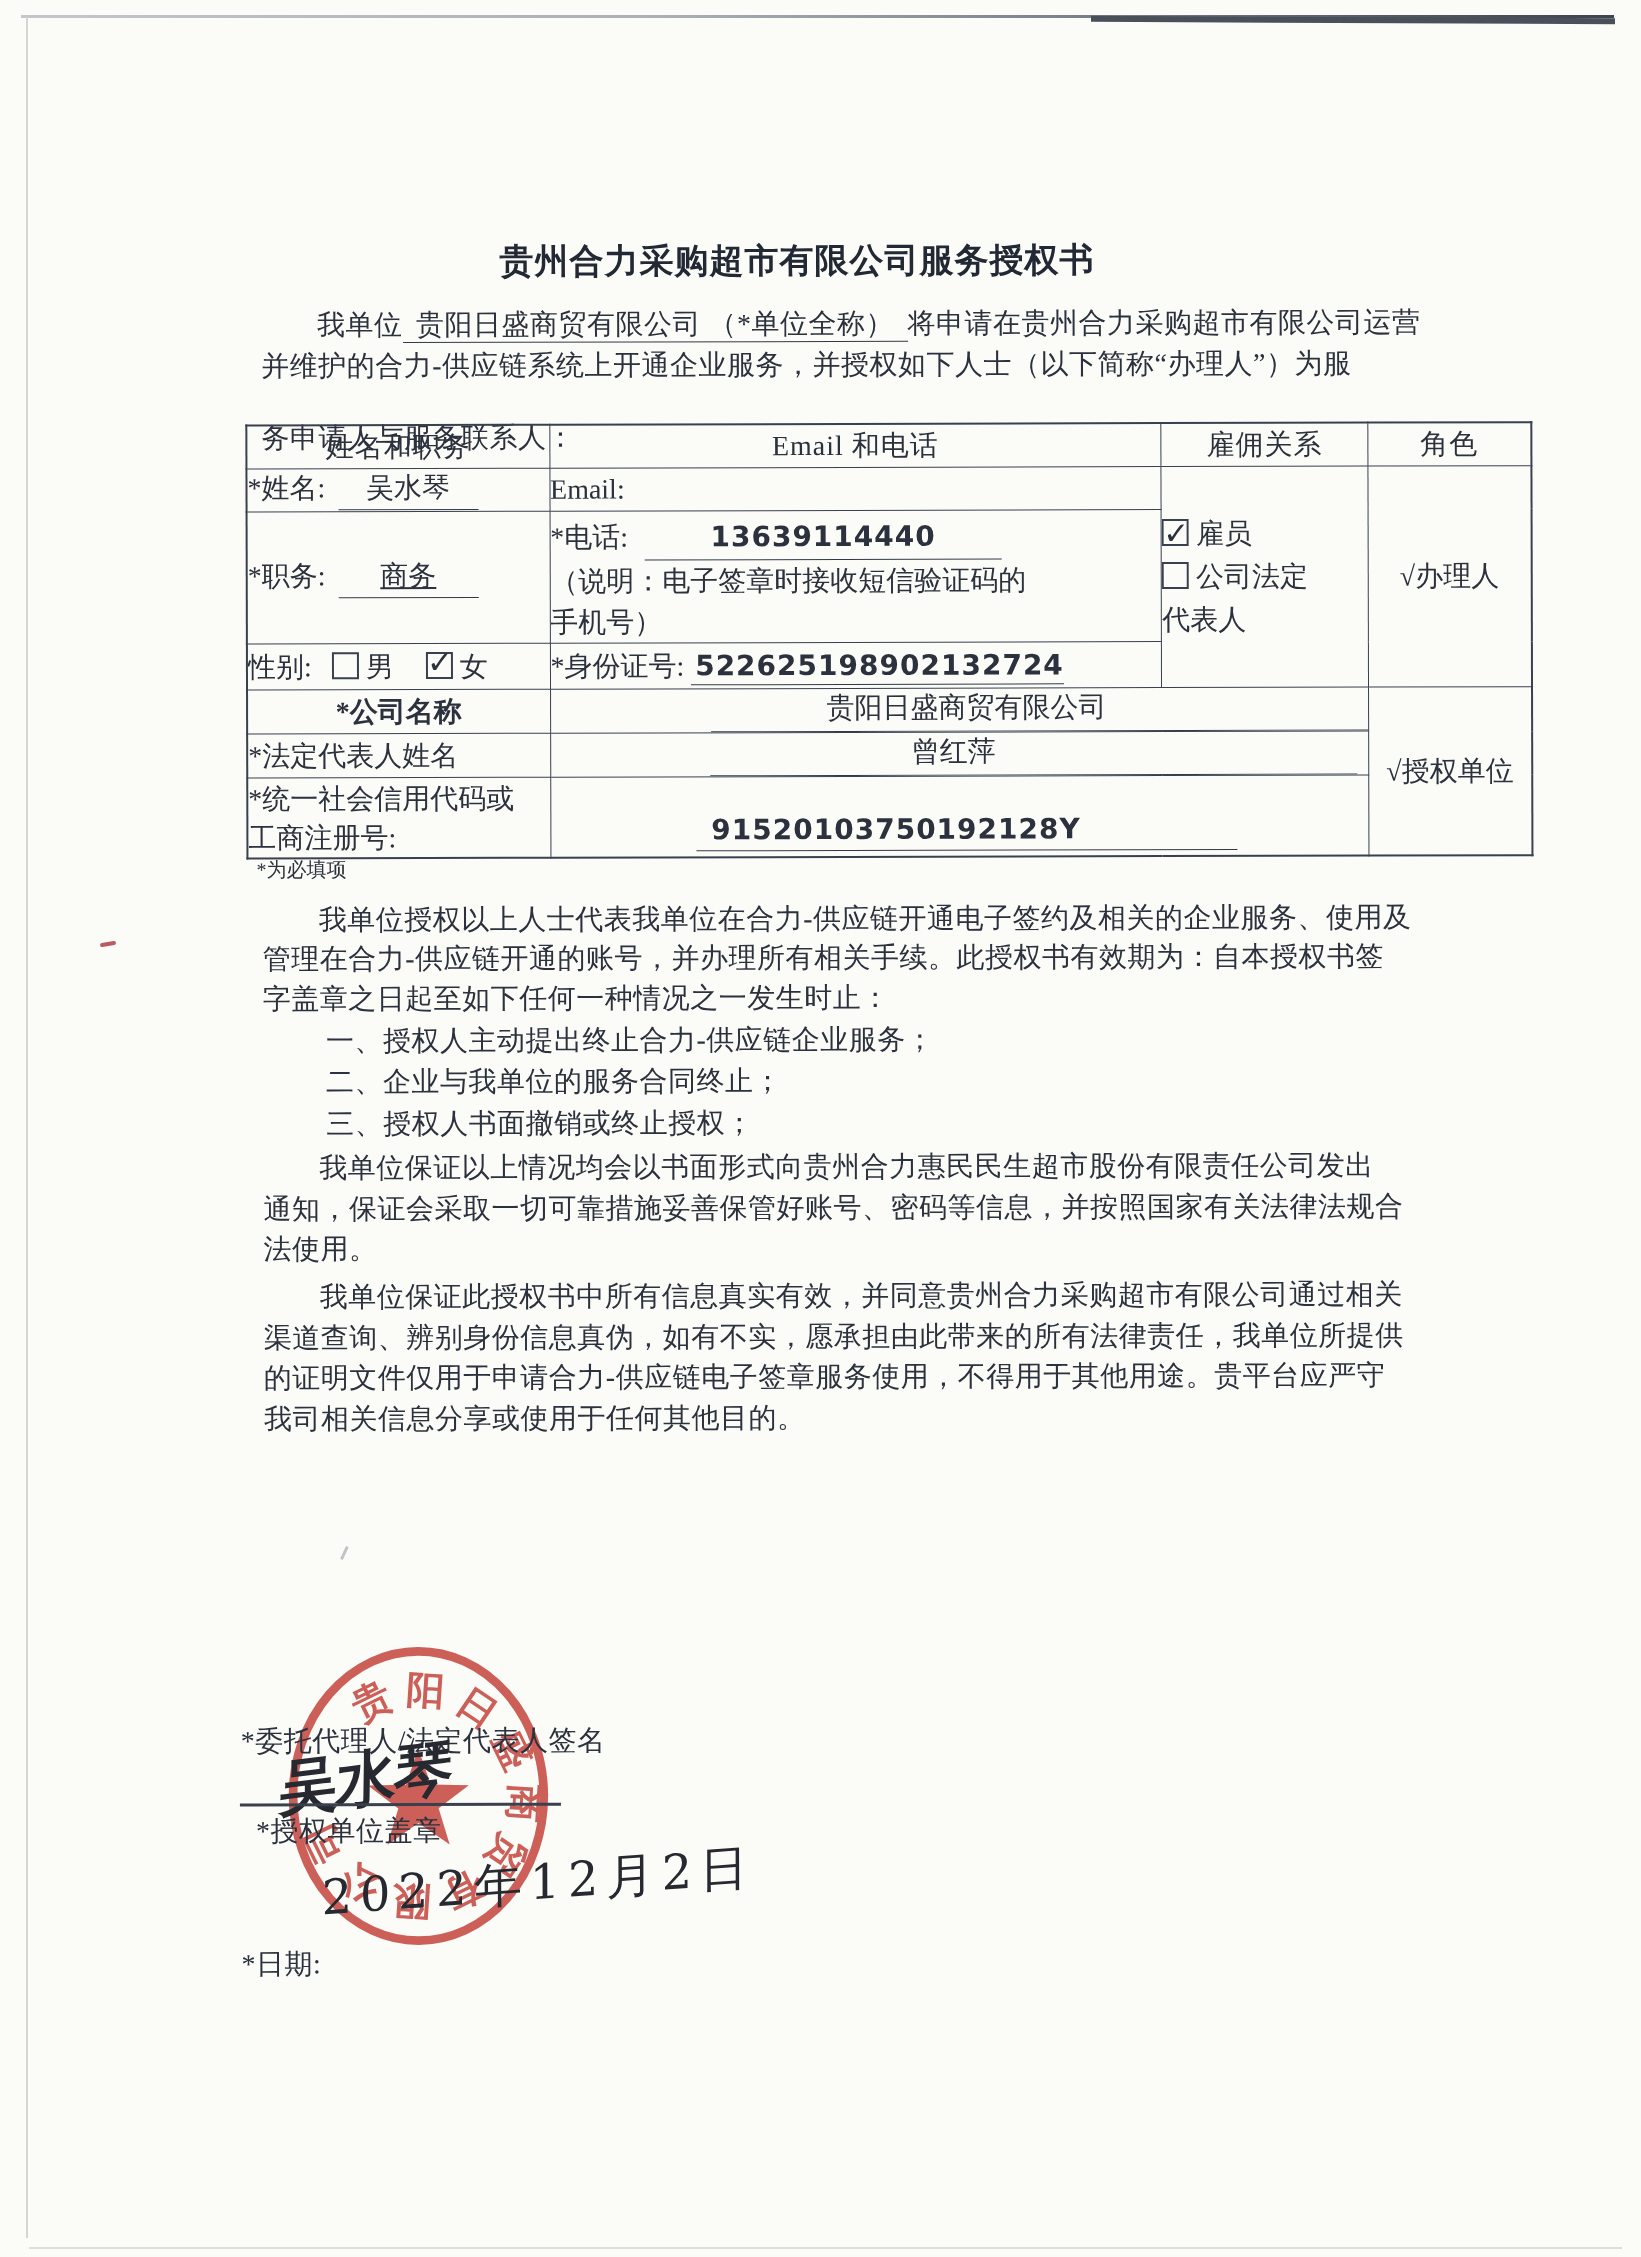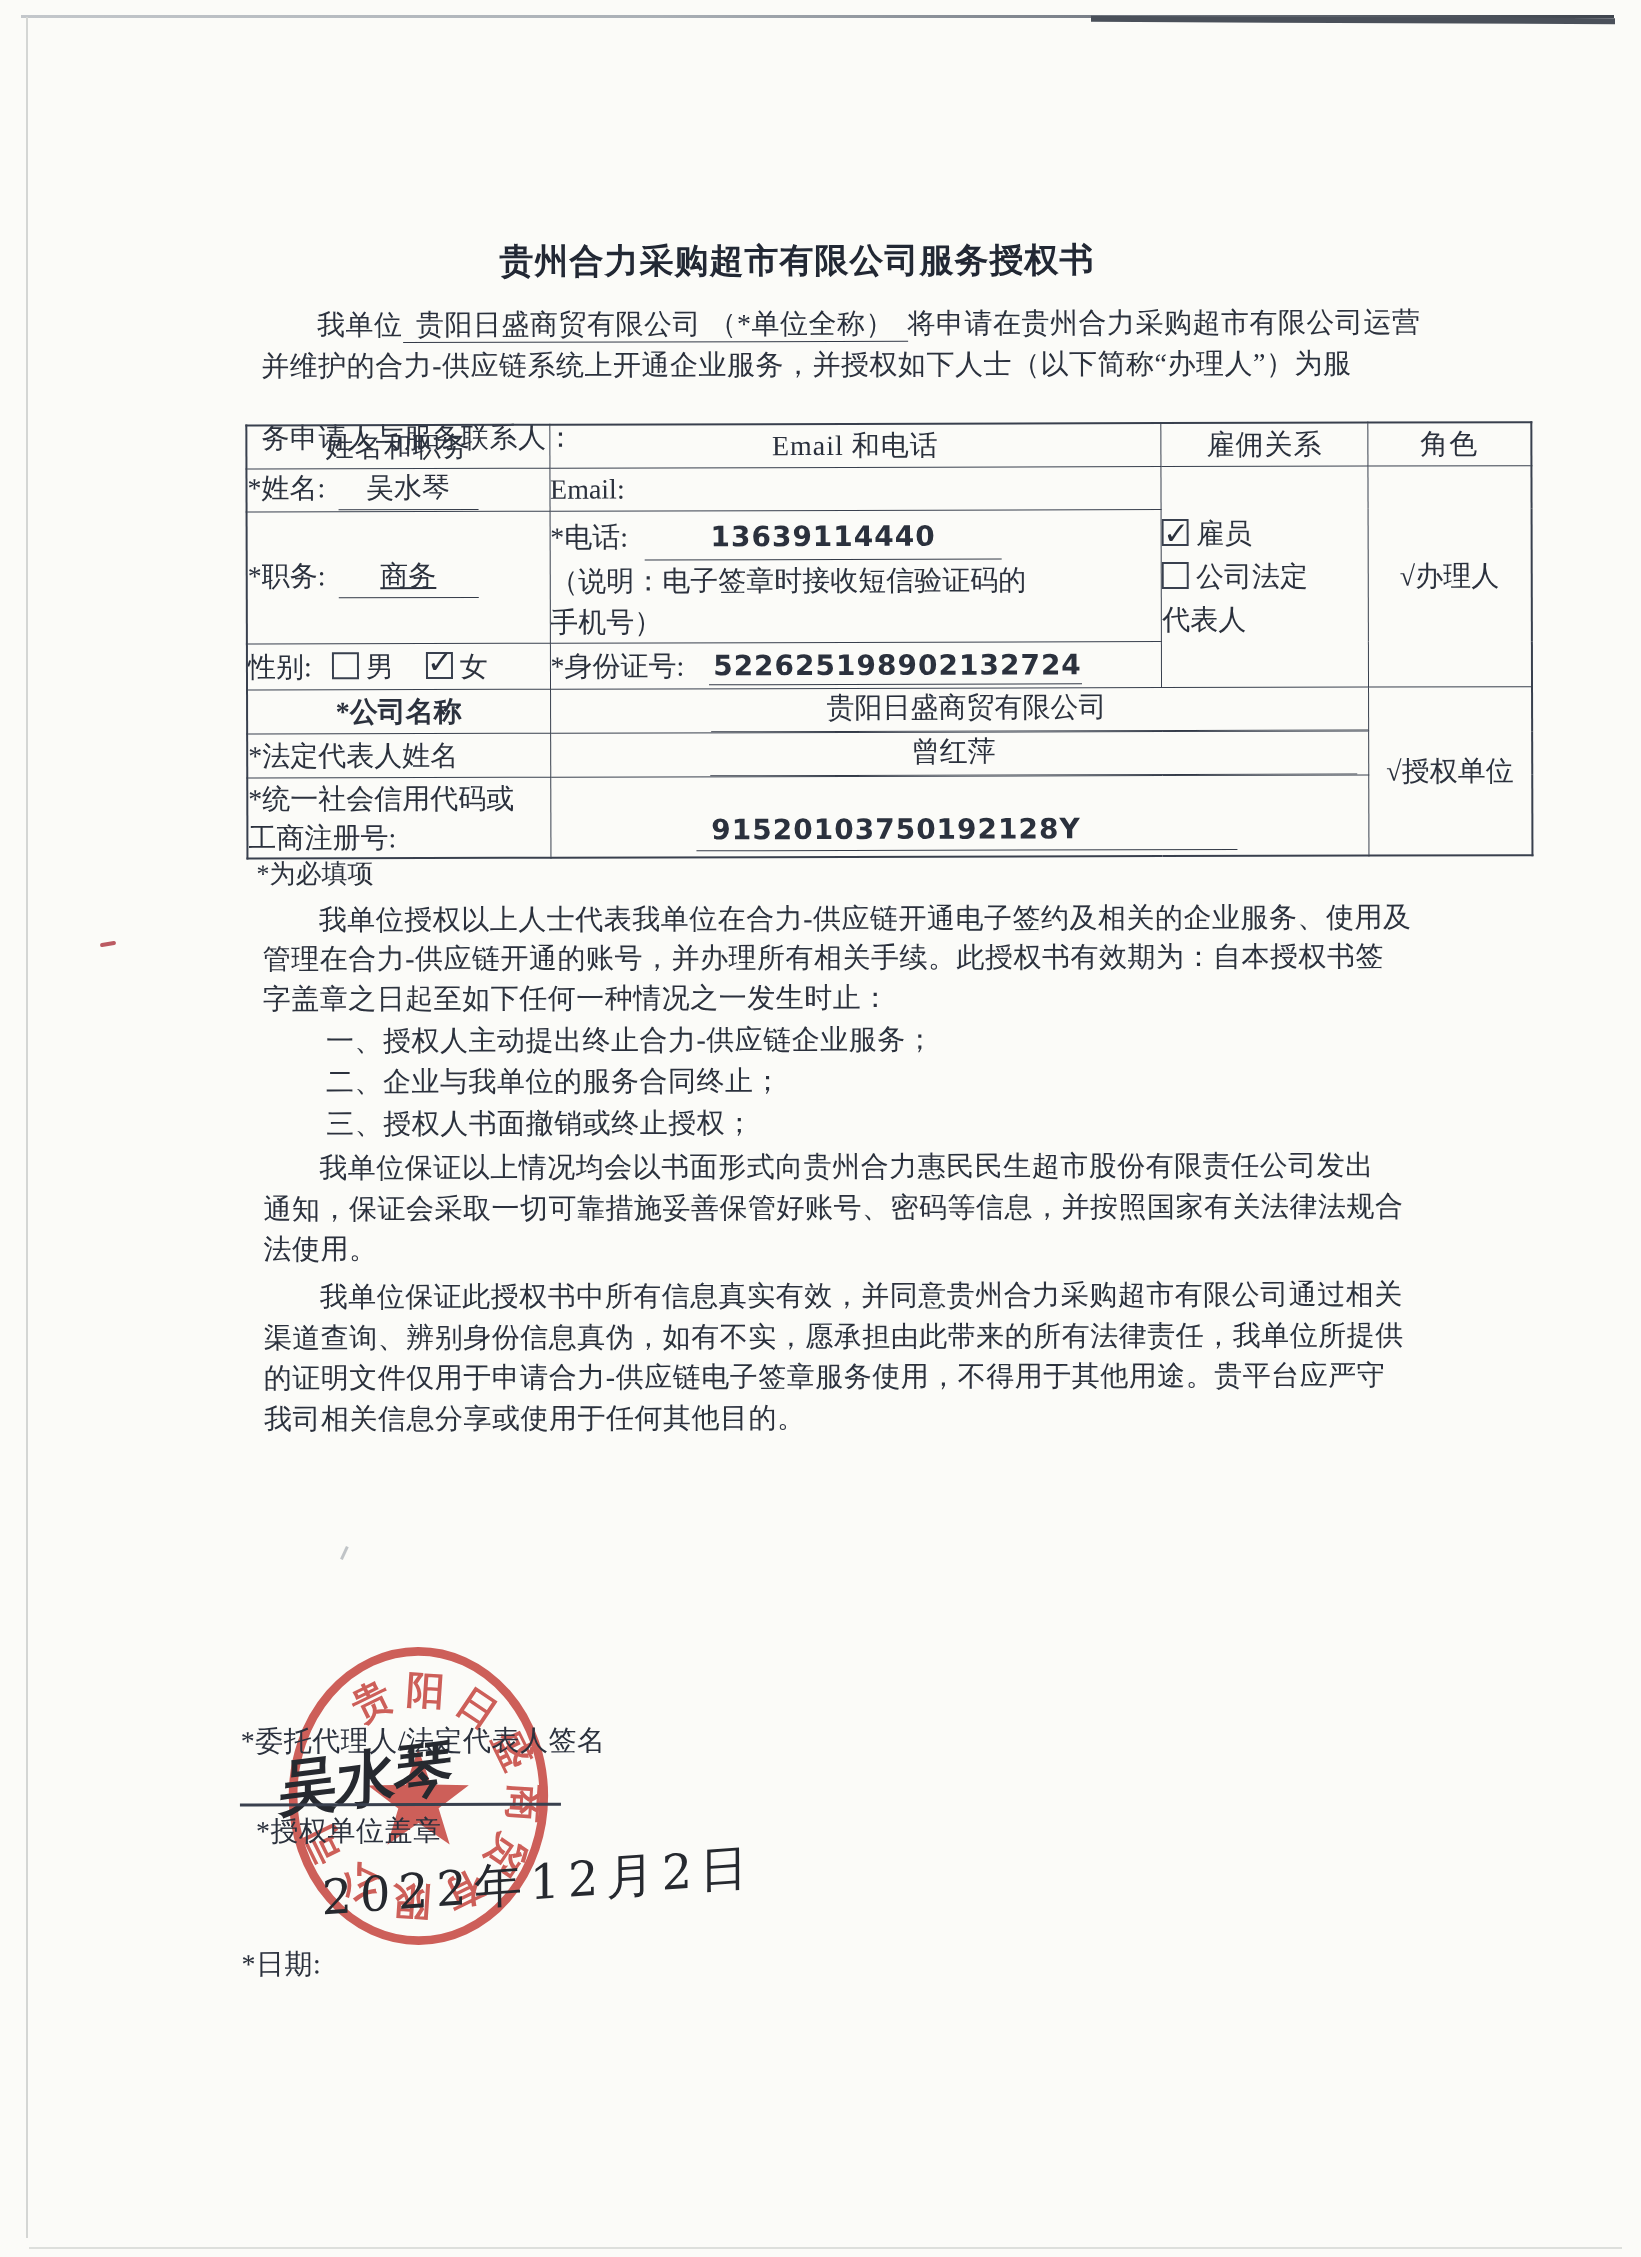--- a/index.html
+++ b/index.html
@@ -41,21 +41,21 @@
   table.form{border:2.9px solid #39404e;}
   th.hdr{text-align:center;font-size:28px;letter-spacing:1px;}
   .cell-pad{padding-left:11.6px;}
   .vspan{display:inline-block;border-bottom:1.9px solid #333a47;text-align:center;padding-bottom:1.9px;}
   .num{font-family:"DejaVu Sans","Liberation Sans",sans-serif;font-weight:600;letter-spacing:1px;}
   .cb{position:relative;display:inline-block;width:23px;height:23px;border:2.9px solid #39404e;vertical-align:-2.9px;margin-right:6.8px;}
   .cb .mk{position:absolute;top:-9.7px;left:-1px;font-style:normal;font-size:31px;font-family:"DejaVu Sans",sans-serif;color:#2b313d;}
   .emp-cell{vertical-align:middle;padding-left:12.6px;line-height:43px;}
   .role-cell{text-align:center;}
   .wideline{border-bottom:1.9px solid #333a47;padding-bottom:3.9px;text-align:center;}
-  .note-small{position:absolute;left:257px;top:855px;font-size:26px;}
+  .note-small{position:absolute;left:257px;top:855px;font-size:20px;}
 
   
   .sigline{position:absolute;left:238px;top:1802px;width:321px;height:2.9px;background:#39404e;}
   .handwrite{
     position:absolute;color:#26292f;
     font-family:"DejaVu Serif","Liberation Serif",serif;
   }
   .hw-sig{left:276px;top:1738px;font-size:60px;font-weight:600;letter-spacing:-1.9px;
     transform:rotate(-7deg) skewX(-8deg);}
   .hw-date{left:319px;top:1850px;font-size:48px;font-weight:500;letter-spacing:7.7px;
@@ -130,21 +130,21 @@
         </td>
       </tr>
       <tr style="height:46px">
         <td class="cell-pad">
           <span>性别:</span>
           <span style="margin-left:13.5px;"><span class="cb"></span><span>男</span></span>
           <span style="margin-left:25px;"><span class="cb"><i class="mk">✓</i></span><span>女</span></span>
         </td>
         <td class="cell-pad">
           <span>*身份证号:</span>
-          <span class="vspan num" style="min-width:343px;margin-left:18px;text-align:left;padding-left:3.9px;">522625198902132724</span>
+          <span class="vspan num" style="min-width:343px;margin-left:0;text-align:left;padding-left:3.9px;">522625198902132724</span>
         </td>
       </tr>
       <tr style="height:42px">
         <td style="text-align:center;font-weight:bold;">*公司名称</td>
         <td colspan="2">
           <div class="wideline" style="margin-left:160px;width:512px;padding-right:145px;">贵阳日盛商贸有限公司</div>
         </td>
         <td rowspan="3" class="role-cell">√授权单位</td>
       </tr>
       <tr style="height:43px">

